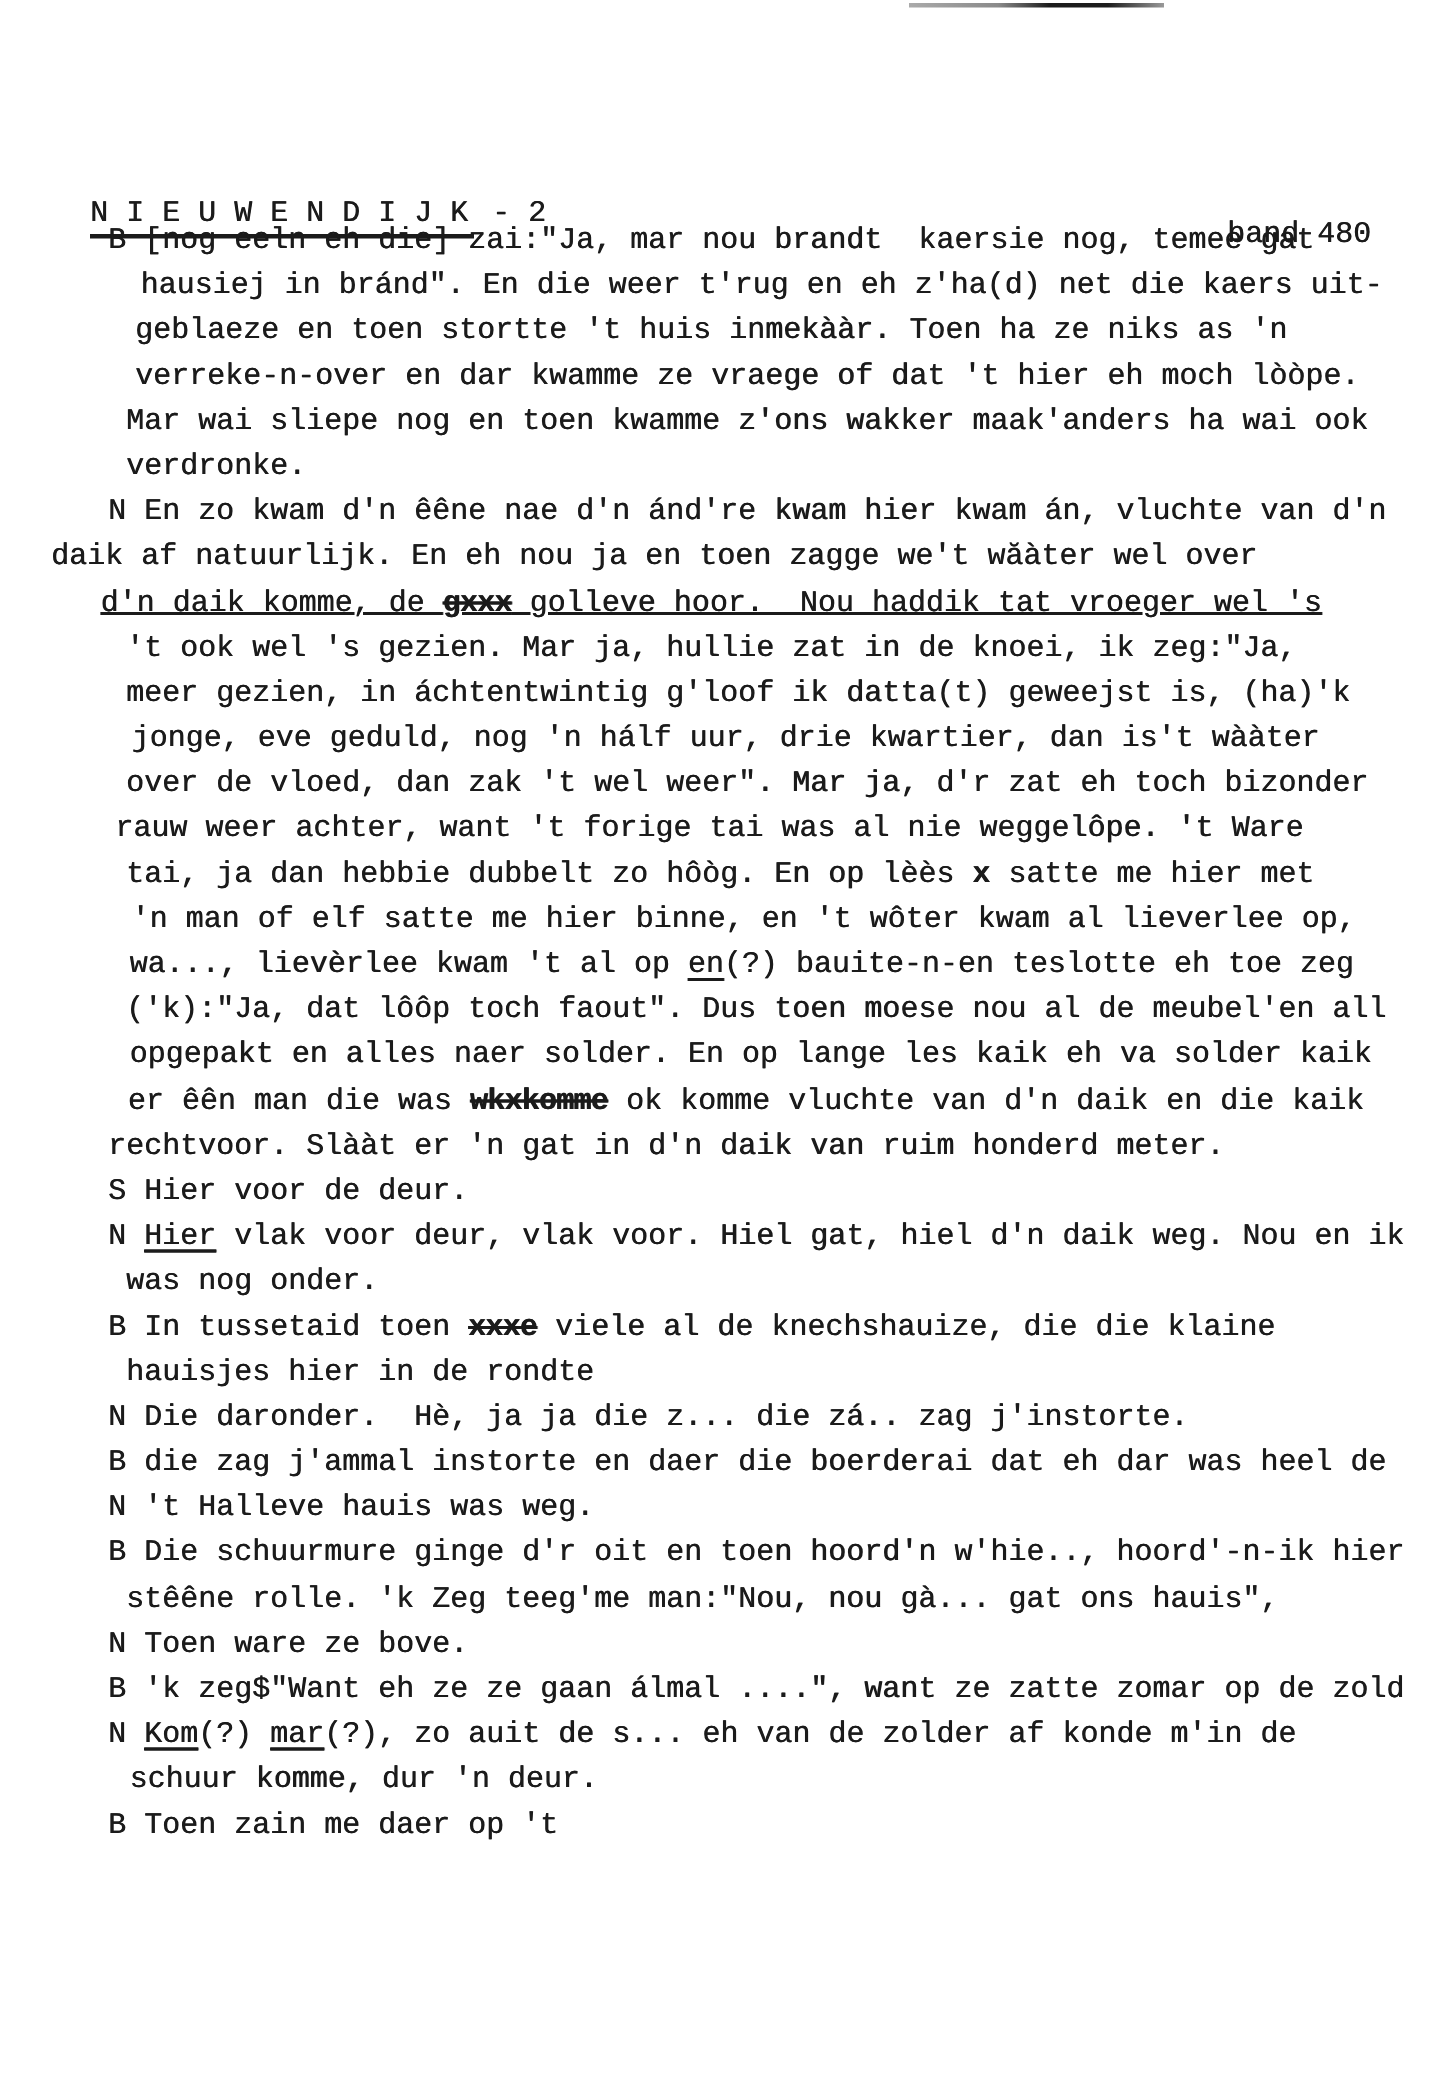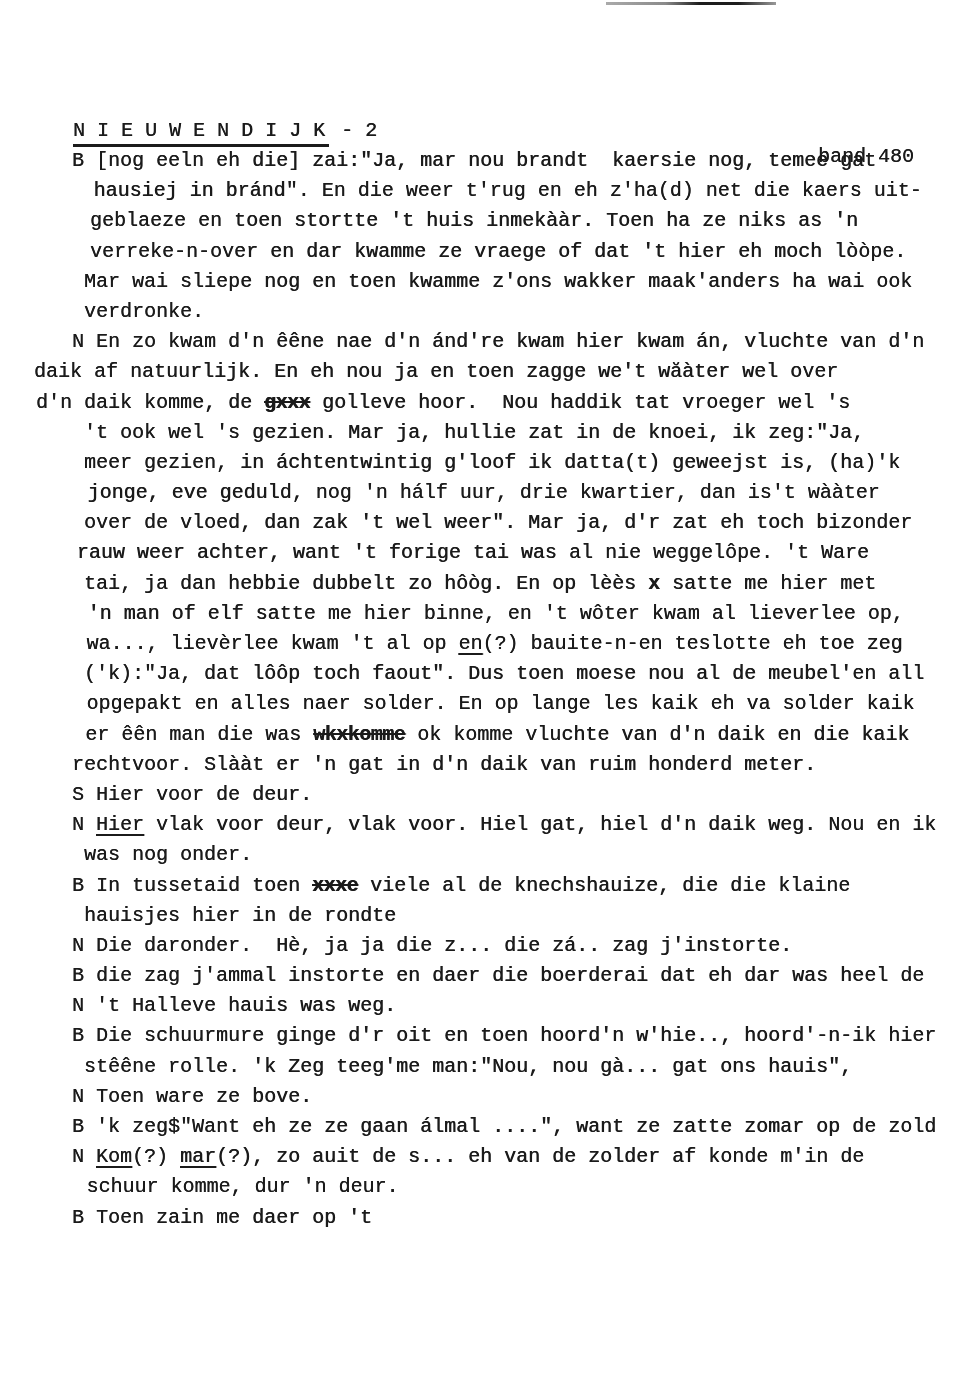--- a/index.html
+++ b/index.html
@@ -22,21 +22,21 @@
     background: linear-gradient(to right, #aaa 0%, #8a8a8a 35%, #1c1c1c 55%, #1c1c1c 78%, #999 100%);
   }
   .doc-header {
     position: absolute;
     top: 92px; left: 0; right: 0;
     height: 30px;
     font-size: 20px;
     line-height: 26px;
     white-space: pre;
   }
-  .doc-title { position: absolute; left: 73px; }
+  .doc-title { position: absolute; left: 60px; margin-top: 12px; }
   .title-underlined {
     border-bottom: 3px solid #1b1b1b;
     padding-bottom: 2px;
     padding-right: 4px;
   }
   .band-ref { position: absolute; right: 52px; }
   .transcript {
     position: absolute;
     top: 146px; left: 0; right: 0; bottom: 0;
     font-size: 20px;
@@ -67,21 +67,21 @@
   </div>
   <div class="transcript">
       <div class="line" style="padding-left: 96px;"><span class="speaker">B</span><span>[nog eeln eh die] zai:"Ja, mar nou brandt  kaersie nog, temee gat</span></div>
       <div class="line" style="padding-left: 93.6px;"><span>hausiej in bránd". En die weer t'rug en eh z'ha(d) net die kaers uit-</span></div>
       <div class="line" style="padding-left: 90px;"><span>geblaeze en toen stortte 't huis inmekààr. Toen ha ze niks as 'n</span></div>
       <div class="line" style="padding-left: 90px;"><span>verreke-n-over en dar kwamme ze vraege of dat 't hier eh moch lòòpe.</span></div>
       <div class="line" style="padding-left: 84px;"><span>Mar wai sliepe nog en toen kwamme z'ons wakker maak'anders ha wai ook</span></div>
       <div class="line" style="padding-left: 84px;"><span>verdronke.</span></div>
       <div class="line" style="padding-left: 96px;"><span class="speaker">N</span><span>En zo kwam d'n êêne nae d'n ánd're kwam hier kwam án, vluchte van d'n</span></div>
       <div class="line" style="padding-left: 34px;"><span>daik af natuurlijk. En eh nou ja en toen zagge we't wăàter wel over</span></div>
-      <div class="line" style="padding-left: 36px;"><span>d'n daik komme, de </span><span class="seg-x">gxxx</span><span> golleve hoor.  Nou haddik tat vroeger wel 's</span></div>
+      <div class="line" style="padding-left: 67px; text-decoration: underline;"><span>d'n daik komme, de </span><span class="seg-x">gxxx</span><span> golleve hoor.  Nou haddik tat vroeger wel 's</span></div>
       <div class="line" style="padding-left: 84px;"><span>'t ook wel 's gezien. Mar ja, hullie zat in de knoei, ik zeg:"Ja,</span></div>
       <div class="line" style="padding-left: 84px;"><span>meer gezien, in áchtentwintig g'loof ik datta(t) geweejst is, (ha)'k</span></div>
       <div class="line" style="padding-left: 87.6px;"><span>jonge, eve geduld, nog 'n hálf uur, drie kwartier, dan is't wààter</span></div>
       <div class="line" style="padding-left: 84px;"><span>over de vloed, dan zak 't wel weer". Mar ja, d'r zat eh toch bizonder</span></div>
       <div class="line" style="padding-left: 76.8px;"><span>rauw weer achter, want 't forige tai was al nie weggelôpe. 't Ware</span></div>
       <div class="line" style="padding-left: 84px;"><span>tai, ja dan hebbie dubbelt zo hôòg. En op lèès </span><span class="seg-b">x</span><span> satte me hier met</span></div>
       <div class="line" style="padding-left: 87.6px;"><span>'n man of elf satte me hier binne, en 't wôter kwam al lieverlee op,</span></div>
       <div class="line" style="padding-left: 86.4px;"><span>wa..., lievèrlee kwam 't al op </span><span class="seg-u">en</span><span>(?) bauite-n-en teslotte eh toe zeg</span></div>
       <div class="line" style="padding-left: 84px;"><span>('k):"Ja, dat lôôp toch faout". Dus toen moese nou al de meubel'en all</span></div>
       <div class="line" style="padding-left: 86.4px;"><span>opgepakt en alles naer solder. En op lange les kaik eh va solder kaik</span></div>

